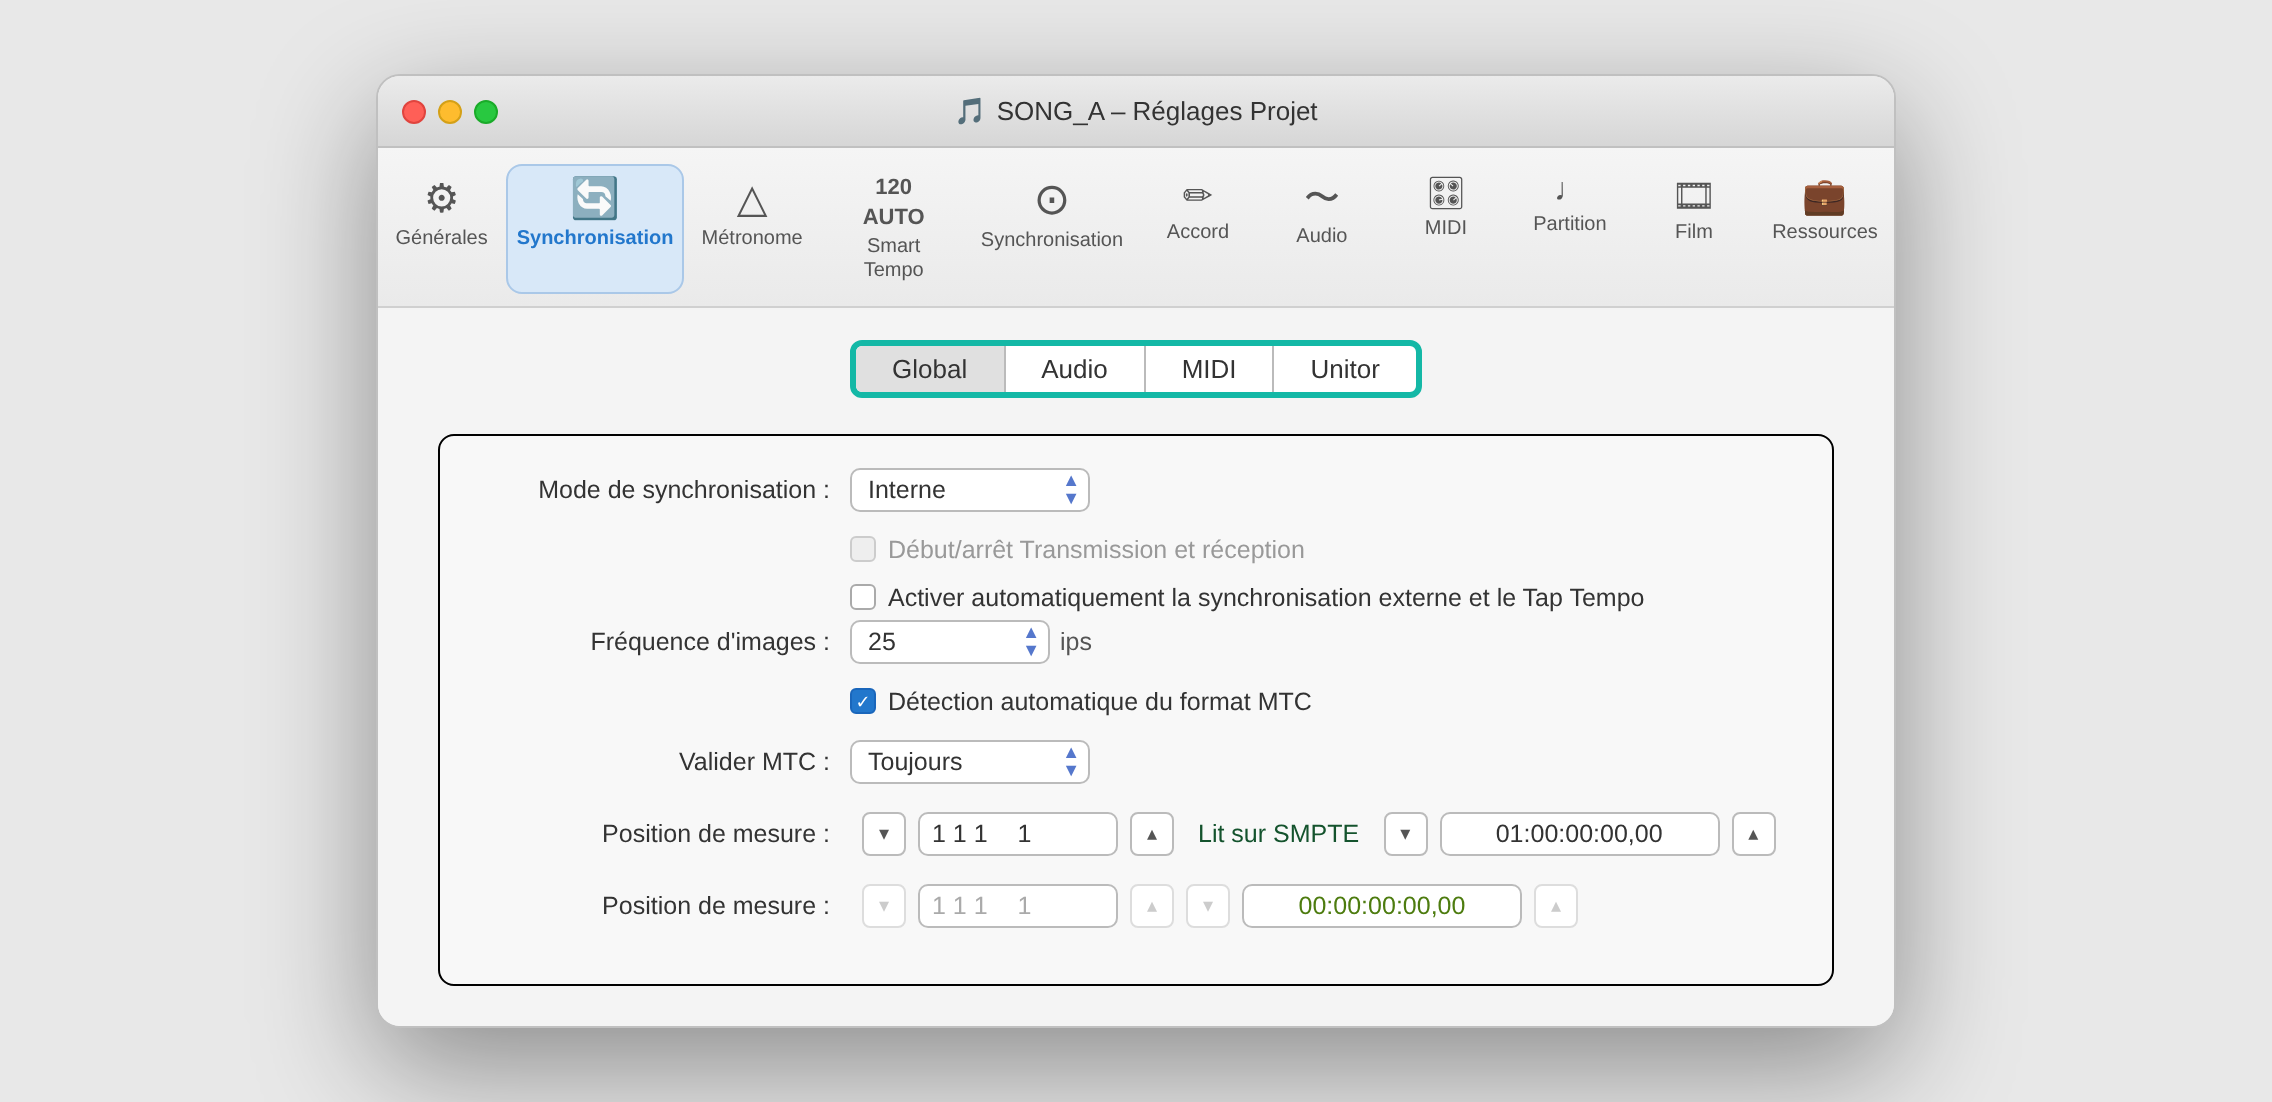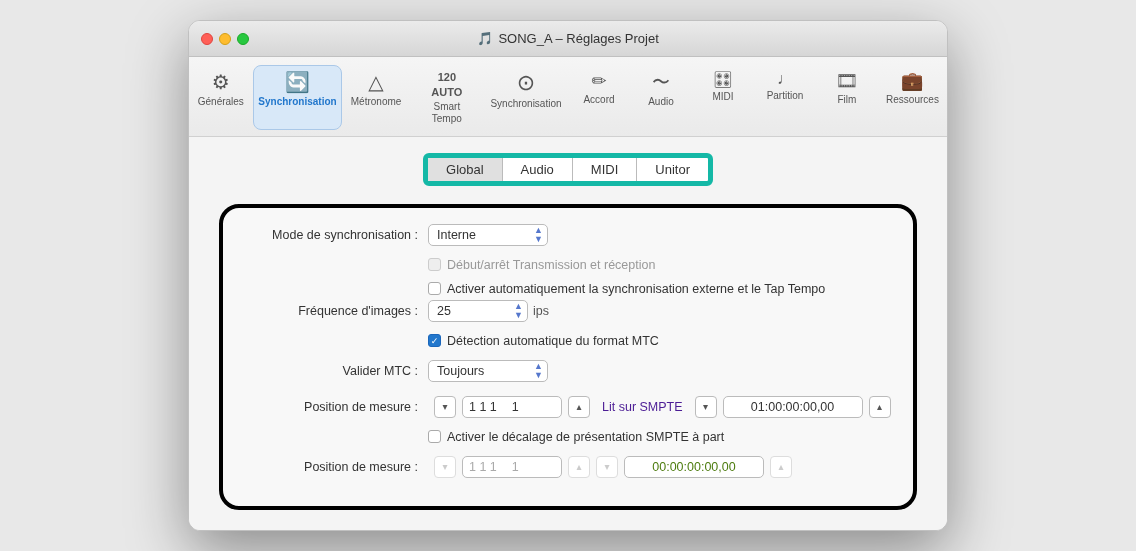--- a/index.html
+++ b/index.html
@@ -94,40 +94,40 @@
       padding: 16px 30px 20px 30px;
       background: #f4f4f4;
     }
     .tabs-row {
       display: flex;
       justify-content: center;
       margin-bottom: 18px;
     }
     .tab-group {
       display: flex;
-      border: 5px solid #14b8a6;
+      border: 3px solid #14b8a6;
       border-radius: 6px;
       overflow: hidden;
       background: #fff;
     }
     .tab-btn {
       padding: 4px 18px;
       font-size: 13px;
       cursor: pointer;
       background: transparent;
       border: none;
       border-right: 1px solid #bbb;
       color: #333;
     }
     .tab-btn:last-child { border-right: none; }
     .tab-btn.active { background: #e0e0e0; font-weight: 500; }
     .form-section {
       background: #f8f8f8;
-      border: 4px solid #000000;
-      border-radius: 20px;
+      border: 1px solid #000000;
+      border-radius: 8px;
       padding: 14px 20px 16px 20px;
     }
     .form-row {
       display: flex;
       align-items: center;
       margin-bottom: 10px;
       min-height: 26px;
     }
     .form-label {
       font-size: 12.5px;
@@ -241,21 +241,21 @@
       background: #fff;
       display: flex;
       align-items: center;
       justify-content: center;
       cursor: pointer;
       font-size: 10px;
       color: #555;
     }
     .lit-sur-label {
       font-size: 12.5px;
-      color: #4c1d95;
+      color: #14532d;
       margin: 0 6px;
     }
   </style>
 </head>
 <body>
 
 <div class="window">
 
   <div class="title-bar">
     <div class="traffic-lights">
@@ -392,24 +392,20 @@
           &nbsp;&nbsp;
           <span>1</span>
         </div>
         <div class="dropdown-arrow">▴</div>
         <span class="lit-sur-label">Lit sur SMPTE</span>
         <div class="dropdown-arrow">▾</div>
         <div class="smpte-field active">01:00:00:00,00</div>
         <div class="dropdown-arrow">▴</div>
       </div>
 
-      <div class="form-indent">
-        <div class="checkbox-input"></div>
-        <span class="checkbox-row enabled">Activer le décalage de présentation SMPTE à part</span>
-      </div>
 
       <div class="form-row" style="gap:6px;">
         <span class="form-label">Position de mesure :</span>
         <div class="dropdown-arrow" style="color:#ccc;border-color:#ddd;">▾</div>
         <div class="measure-field disabled">
           <span style="color:#aaa">1  1  1</span>
           &nbsp;&nbsp;
           <span style="color:#aaa">1</span>
         </div>
         <div class="dropdown-arrow" style="color:#ccc;border-color:#ddd;">▴</div>

